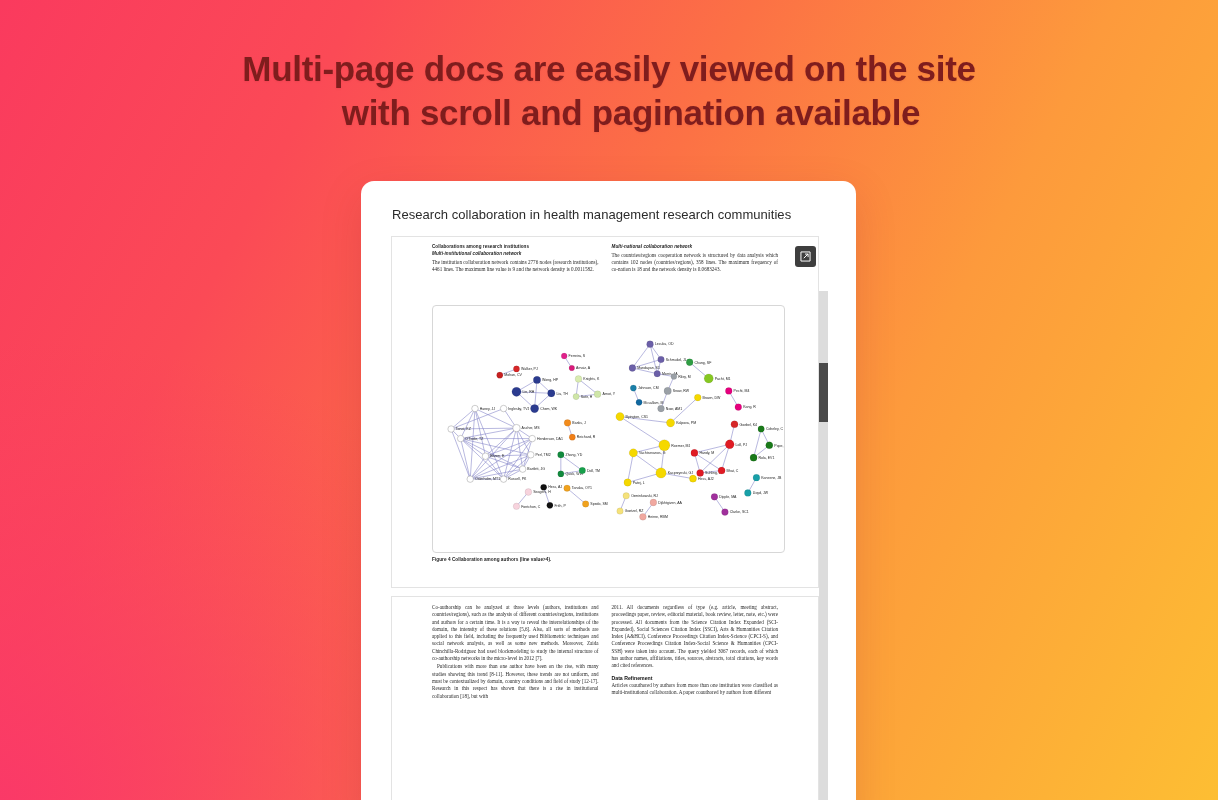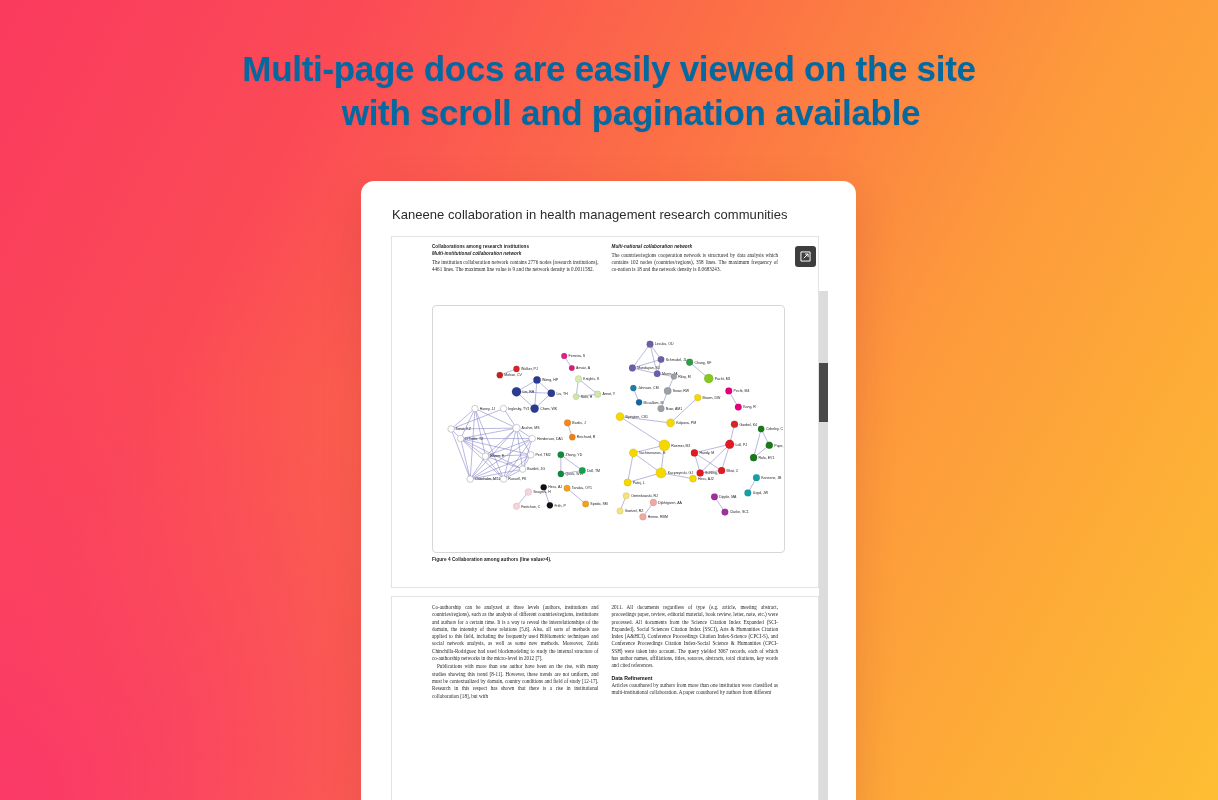--- a/index.html
+++ b/index.html
@@ -29,21 +29,21 @@
     background: radial-gradient(ellipse at 0% 100%, rgba(250,53,107,0.85) 0%, rgba(250,53,107,0) 68%);
     pointer-events: none;
   }
 
   .headline {
     position: absolute;
     top: 47px;
     left: 0;
     width: 100%;
     text-align: center;
-    color: #0369a1;
+    color: #7f1d1d;
     font-size: 35px;
     font-weight: bold;
     line-height: 44px;
     letter-spacing: -0.3px;
     text-shadow: 0 1px 2px rgba(150,20,50,0.10);
   }
   .headline .l2 { display: block; margin-left: 44px; }
 
   
   .card {
@@ -200,21 +200,21 @@
 
 <div class="bg-tint"></div>
 
 <div class="headline">
   <span>Multi-page docs are easily viewed on the site</span>
   <span class="l2">with scroll and pagination available</span>
 </div>
 
 <div class="card">
 
-  <div class="doc-title">Kaneene collaboration in health management research communities</div>
+  <div class="doc-title">Research collaboration in health management research communities</div>
 
   <div class="viewer">
 
     <div class="page page-1">
       <div class="page-inner">
 
         <div class="cols">
           <div class="col">
             <div class="kicker">Collaborations among research institutions</div>
             <div class="subhead">Multi-institutional collaboration network</div>

